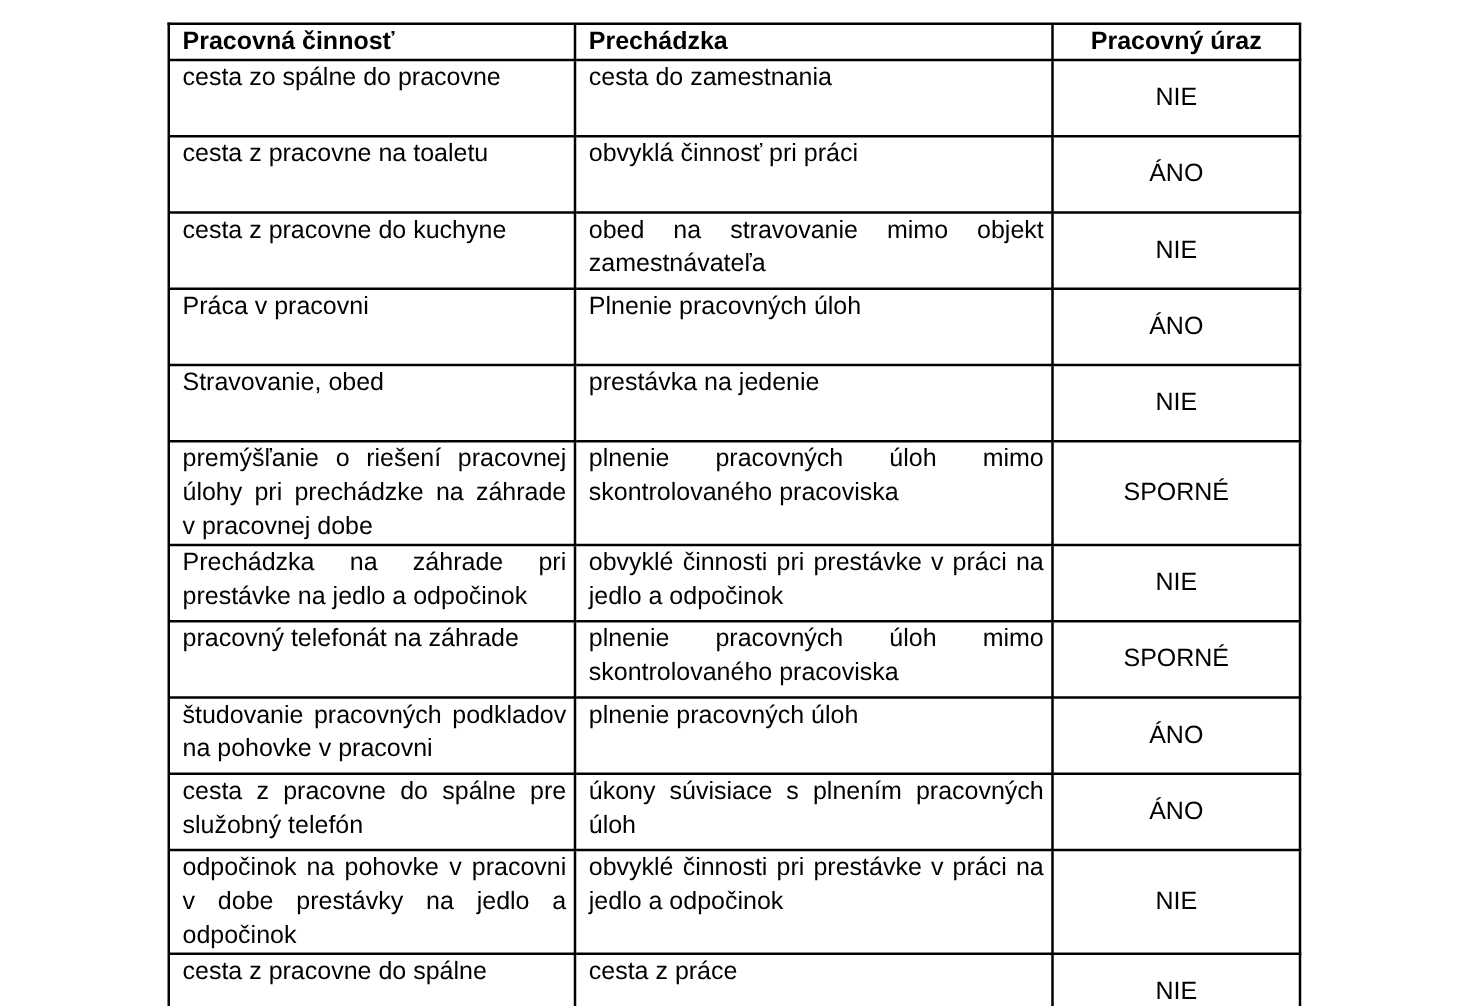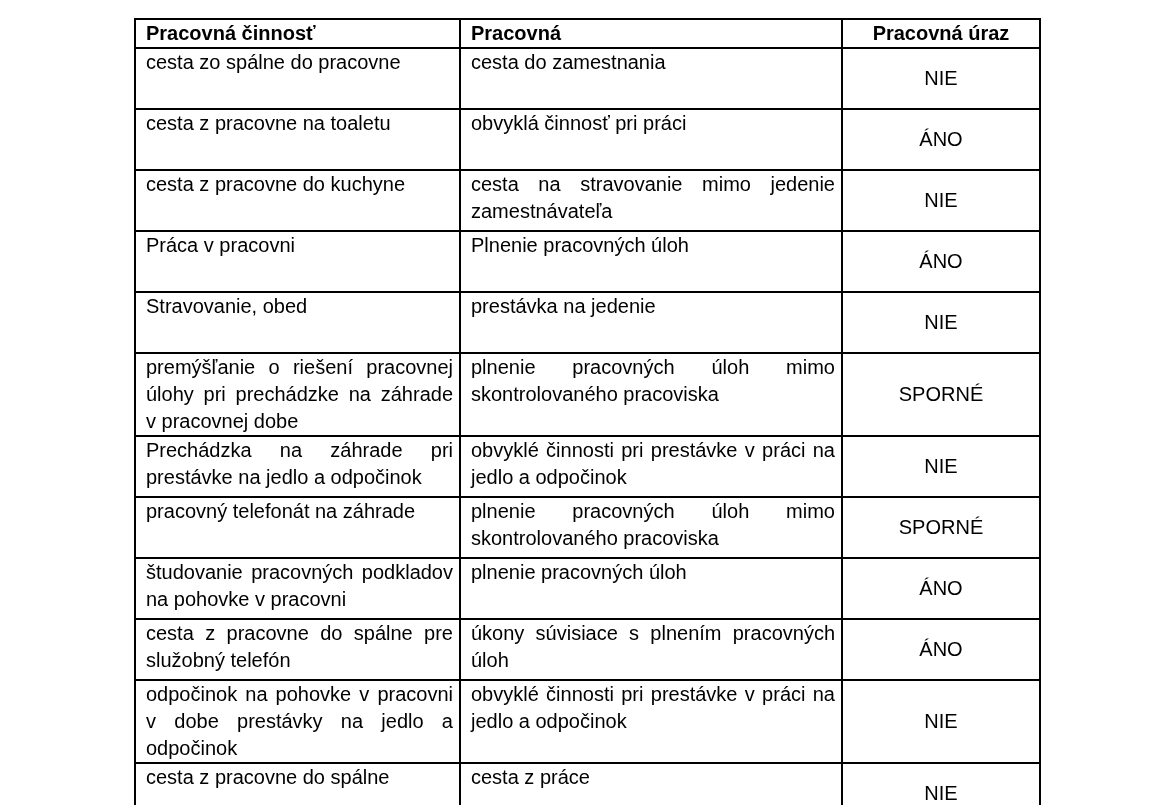--- a/index.html
+++ b/index.html
@@ -60,38 +60,38 @@
 <div class="doc">
   <table class="grid">
     <colgroup>
       <col style="width:325px">
       <col style="width:382px">
       <col style="width:198px">
     </colgroup>
     <thead>
       <tr>
         <th class="c1">Pracovná činnosť</th>
-        <th class="c2">Pracovná</th>
-        <th class="c3">Pracovná úraz</th>
+        <th class="c2">Prechádzka</th>
+        <th class="c3">Pracovný úraz</th>
       </tr>
     </thead>
     <tbody>
         <tr>
           <td class="c1">cesta zo spálne do pracovne</td>
           <td class="c2">cesta do zamestnania</td>
           <td class="c3">NIE</td>
         </tr>
         <tr>
           <td class="c1">cesta z&nbsp;pracovne na toaletu</td>
           <td class="c2">obvyklá činnosť pri práci</td>
           <td class="c3">ÁNO</td>
         </tr>
         <tr>
           <td class="c1">cesta z&nbsp;pracovne do kuchyne</td>
-          <td class="c2">cesta na stravovanie mimo jedenie zamestnávateľa</td>
+          <td class="c2">obed na stravovanie mimo objekt zamestnávateľa</td>
           <td class="c3">NIE</td>
         </tr>
         <tr>
           <td class="c1">Práca v&nbsp;pracovni</td>
           <td class="c2">Plnenie pracovných úloh</td>
           <td class="c3">ÁNO</td>
         </tr>
         <tr>
           <td class="c1">Stravovanie, obed</td>
           <td class="c2">prestávka na jedenie</td>

